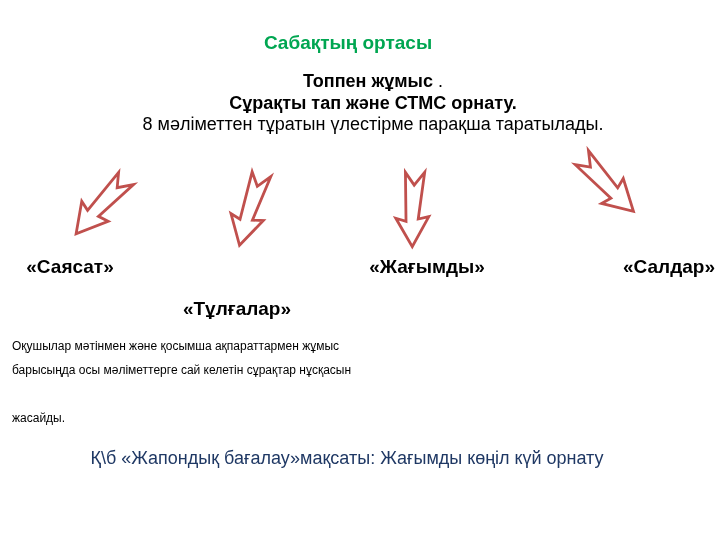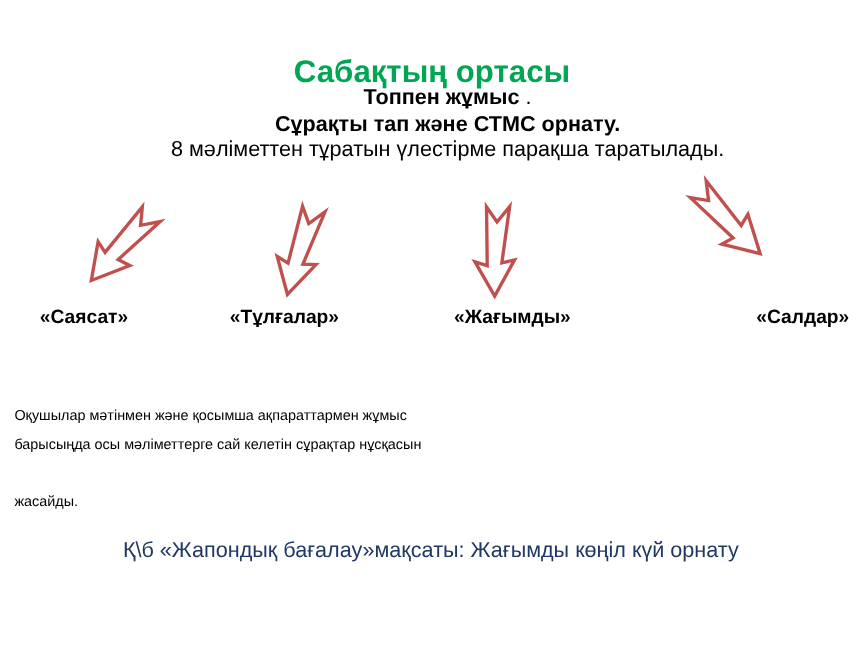--- a/index.html
+++ b/index.html
@@ -14,23 +14,23 @@
     background: #ffffff;
     overflow: hidden;
     font-family: "Liberation Sans", sans-serif;
     color: #000000;
   }
   .slide-title {
     position: absolute;
     top: 28px;
     left: 0;
     width: 688px;
-    margin: 16px;
+    margin: 4px;
     text-align: center;
-    font-size: 26px;
+    font-size: 19px;
     font-weight: bold;
     color: var(--title_green, #00A651);
   }
   .intro {
     position: absolute;
     top: 71px;
     left: 0;
     width: 706px;
     text-align: center;
     font-size: 18px;
@@ -52,47 +52,46 @@
     stroke-linejoin: miter;
   }
   .a1 { left: 82px;  top: 165px; transform: rotate(44deg); }
   .a2 { left: 231px; top: 169px; transform: rotate(19deg); }
   .a3 { left: 394px; top: 169px; transform: rotate(4deg); }
   .a4 { left: 588px; top: 145px; transform: rotate(-42deg); }
   .arrow-label {
     position: absolute;
     top: 256px;
     transform: translateX(-50%);
-    font-size: 16px;
+    font-size: 19px;
     font-weight: bold;
     white-space: nowrap;
   }
   .l1 { left: 70px; }
-  .l2 { left: 237px; }
+  .l2 { left: 237px; margin-top: 42px; }
   .l3 { left: 427px; }
   .l4 { left: 637px; margin-left: 32px; }
   .body-text {
     position: absolute;
     top: 334px;
     left: 12px;
     width: 710px;
     font-size: 12px;
     line-height: 24px;
     white-space: pre-line;
   }
   .footer-note {
     position: absolute;
     top: 448px;
     left: 0;
     width: 694px;
     text-align: center;
     font-size: 18px;
     color: var(--footer_navy, #1F3864);
     white-space: nowrap;
-    margin-left: 12px;
   }
 </style>
 </head>
 <body>
 
 <div id="slide">
 
   <h1 class="slide-title">Сабақтың ортасы</h1>
 
   <div class="intro">

